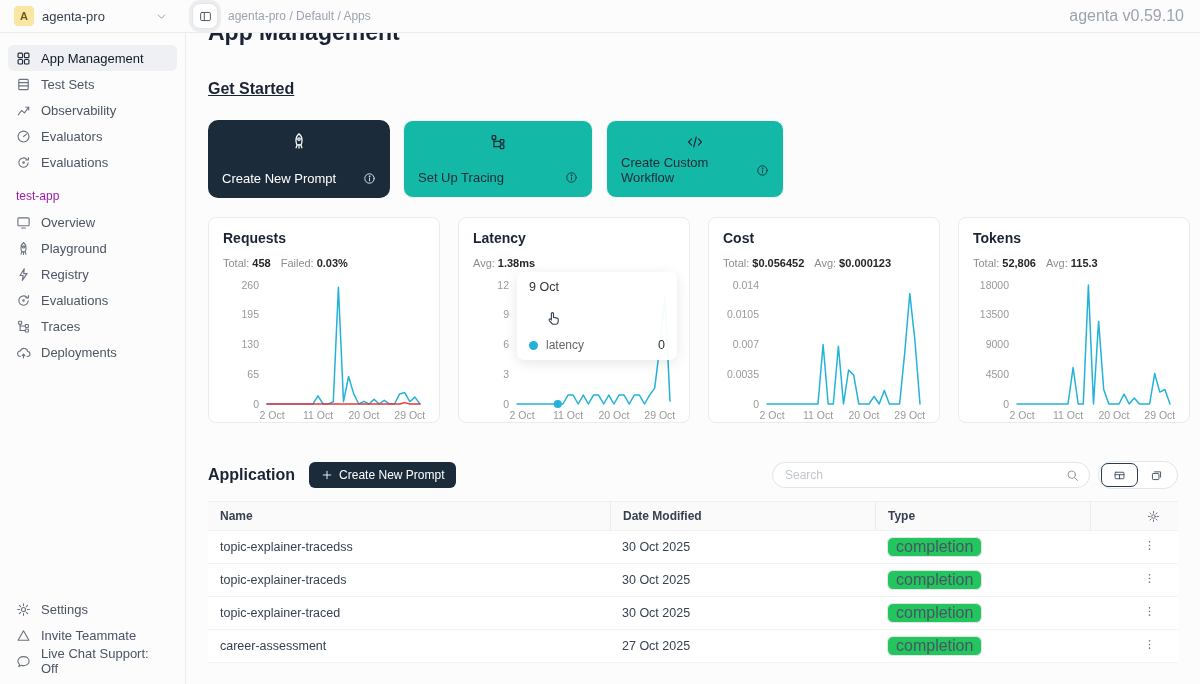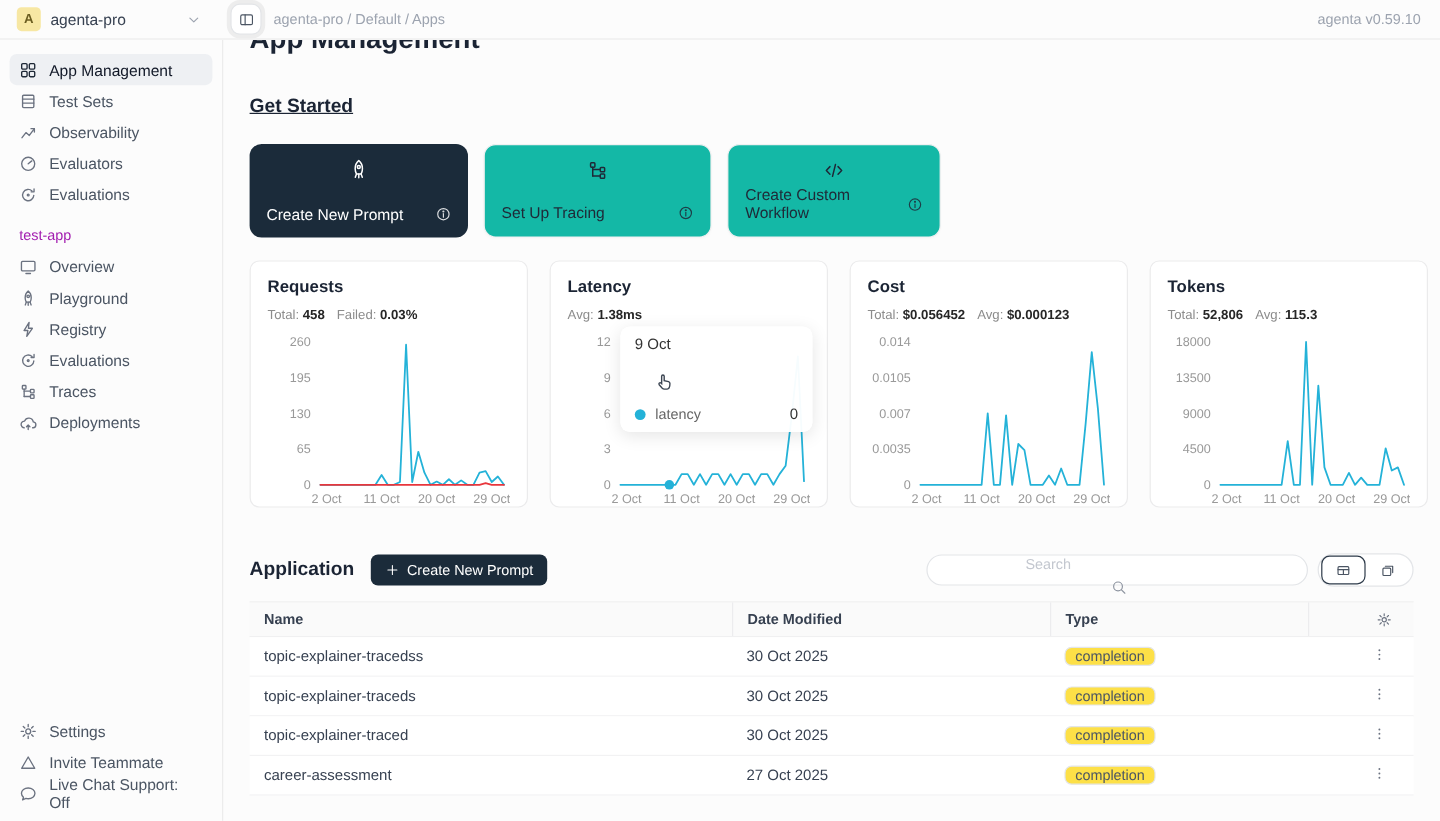--- a/index.html
+++ b/index.html
@@ -13,21 +13,21 @@
   .icon.lg svg { width:18px; height:18px; stroke-width:1.1; }
 
   
   .topbar { position:fixed; top:0; left:0; right:0; height:33px; background:#fcfcfc; border-bottom:1px solid #ececec; display:flex; align-items:center; z-index:10; }
   .ws-block { width:178px; padding:0 10px 0 14px; display:flex; align-items:center; gap:8px; }
   .avatar { width:20px; height:20px; border-radius:4px; background:#f7e7a3; color:#6b5d20; font-size:11px; font-weight:600; display:flex; align-items:center; justify-content:center; }
   .ws-name { font-size:13px; color:#374151; font-weight:500; flex:1; }
   .ws-chevron { color:#9ca3af; }
   .panel-btn { margin-left:14px; width:26px; height:26px; border-radius:8px; border:1px solid #e3e5e8; background:#fff; color:#4b5563; display:flex; align-items:center; justify-content:center; box-shadow:0 0 0 3px #ededed; }
   .breadcrumb { margin-left:10px; font-size:12px; color:#9ca3af; }
-  .version { margin-left:auto; padding-right:16px; font-size:12px; color:#9ca3af; }
+  .version { margin-left:auto; padding-right:16px; font-size:16px; color:#9ca3af; }
 
   
   .sidebar { position:fixed; top:33px; left:0; bottom:0; width:186px; border-right:1px solid #ececec; padding:12px 8px 10px; display:flex; flex-direction:column; background:#fcfcfc; }
   .side-item { height:26px; padding:0 8px; border-radius:6px; display:flex; align-items:center; gap:10px; font-size:13px; color:#4b5563; cursor:pointer; }
   .side-item .icon { color:#6b7280; }
   .side-item.active { background:#eef0f3; color:#111827; font-weight:500; }
   .side-item.active .icon { color:#1f2937; }
   .side-section { padding:14px 8px 6px; font-size:12px; color:#a21caf; }
   .side-footer { margin-top:auto; }
   .side-item .spacer { flex:1; }
@@ -58,37 +58,37 @@
   .tt-row { display:flex; align-items:center; gap:8px; font-size:12px; color:#666; }
   .tt-dot { width:9px; height:9px; border-radius:50%; }
   .tt-val { margin-left:auto; color:#333; font-size:12.5px; }
   .cursor-glyph { position:absolute; left:86px; top:92px; z-index:6; color:#3b4552; }
   .cursor-glyph svg { width:17px; height:17px; fill:#fff; stroke:currentColor; stroke-width:1.1; }
 
   
   .app-header { margin-top:38px; display:flex; align-items:center; }
   .create-btn { margin-left:14px; background:#1b2b3a; color:#fff; border:none; border-radius:6px; height:26px; padding:0 12px; font-size:12px; display:flex; align-items:center; gap:6px; cursor:pointer; font-family:inherit; }
   .app-right { margin-left:auto; display:flex; align-items:center; gap:8px; }
-  .search-box { width:318px; height:26px; border:1px solid #e3e5e8; border-radius:14px; background:#fff; display:flex; align-items:center; padding:0 10px 0 12px; gap:6px;flex-direction:column; }
+  .search-box { width:318px; height:26px; border:1px solid #e3e5e8; border-radius:14px; background:#fff; display:flex; align-items:center; padding:0 10px 0 12px; gap:6px; }
   .search-box input { border:none; outline:none; flex:1; font-size:12px; color:#374151; background:transparent; font-family:inherit; }
   .search-box input::placeholder { color:#c3c7cf; }
   .search-box .icon { color:#8c939f; }
   .view-toggle { height:28px; border:1px solid #e3e5e8; border-radius:14px; background:#fff; display:flex; align-items:center; padding:0 2px; }
   .vt-seg { width:37px; height:24px; border-radius:7px; display:flex; align-items:center; justify-content:center; color:#4b5563; cursor:pointer; border:1px solid transparent; }
   .vt-seg.active { border:1px solid #2d3a49; }
 
   .app-table { margin-top:12px; width:970px; }
   .t-head, .t-row { display:grid; grid-template-columns:402px 265px 215px 1fr; align-items:center; }
   .t-head { height:30px; background:#fafafa; border-top:1px solid #f0f0f1; border-bottom:1px solid #f0f0f1; font-size:12px; color:#374151; font-weight:600; }
   .t-head > div { padding-left:12px; height:100%; display:flex; align-items:center; }
   .t-head > div + div { border-left:1px solid #ececee; }
   .t-head .th-actions { justify-content:flex-end; padding-right:18px; color:#6b7280; }
   .t-row { height:33px; border-bottom:1px solid #f2f2f3; font-size:12.5px; color:#374151; background:#fff; cursor:pointer; }
   .t-row > div { padding-left:12px; }
-  .badge { display:inline-block; border:1px solid #e3e5e8; border-radius:6px; padding:0 8px; font-size:12px; color:#4b5563; background:#fde047; }
+  .badge { display:inline-block; border:1px solid #e3e5e8; border-radius:6px; padding:0 8px; font-size:16px; color:#4b5563; background:#22c55e; }
   .row-actions { text-align:right; padding-right:22px !important; color:#6b7280; font-size:13px; letter-spacing:0; cursor:pointer; }
 
   .chart-svg text { font-size:10.5px; fill:#999; font-family:"Liberation Sans","DejaVu Sans",sans-serif; }
 </style>
 </head>
 <body>
 
 <div class="topbar">
   <div class="ws-block">
     <span class="avatar">A</span>

